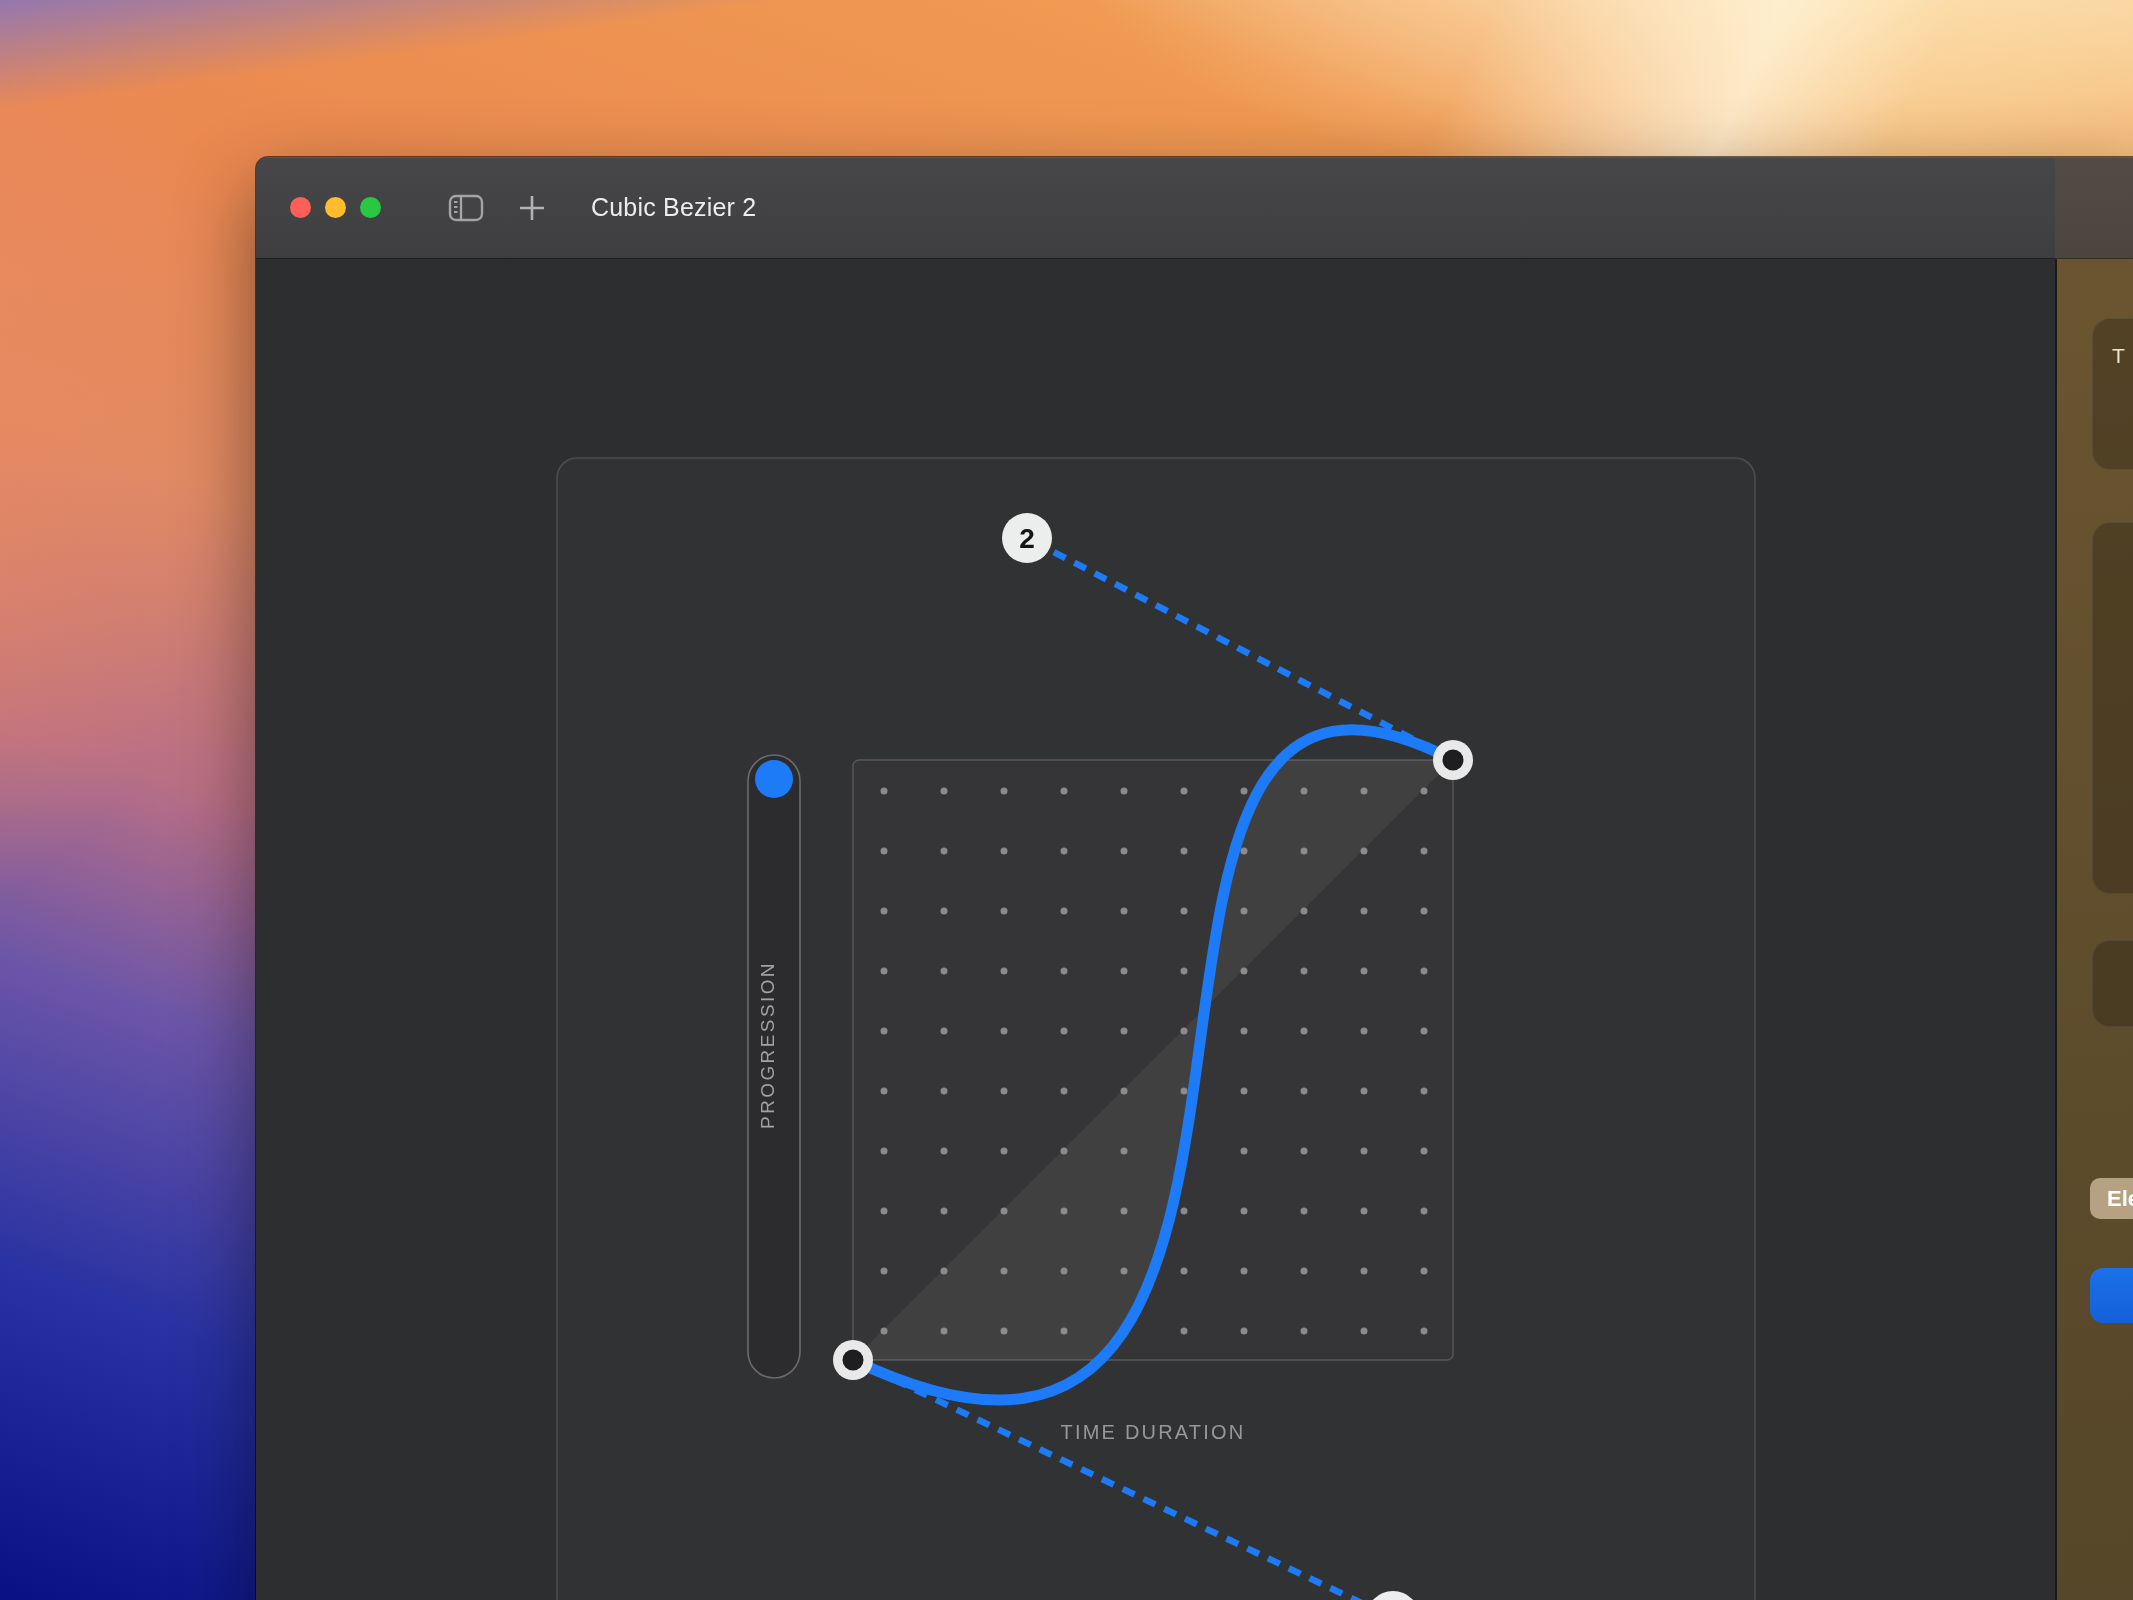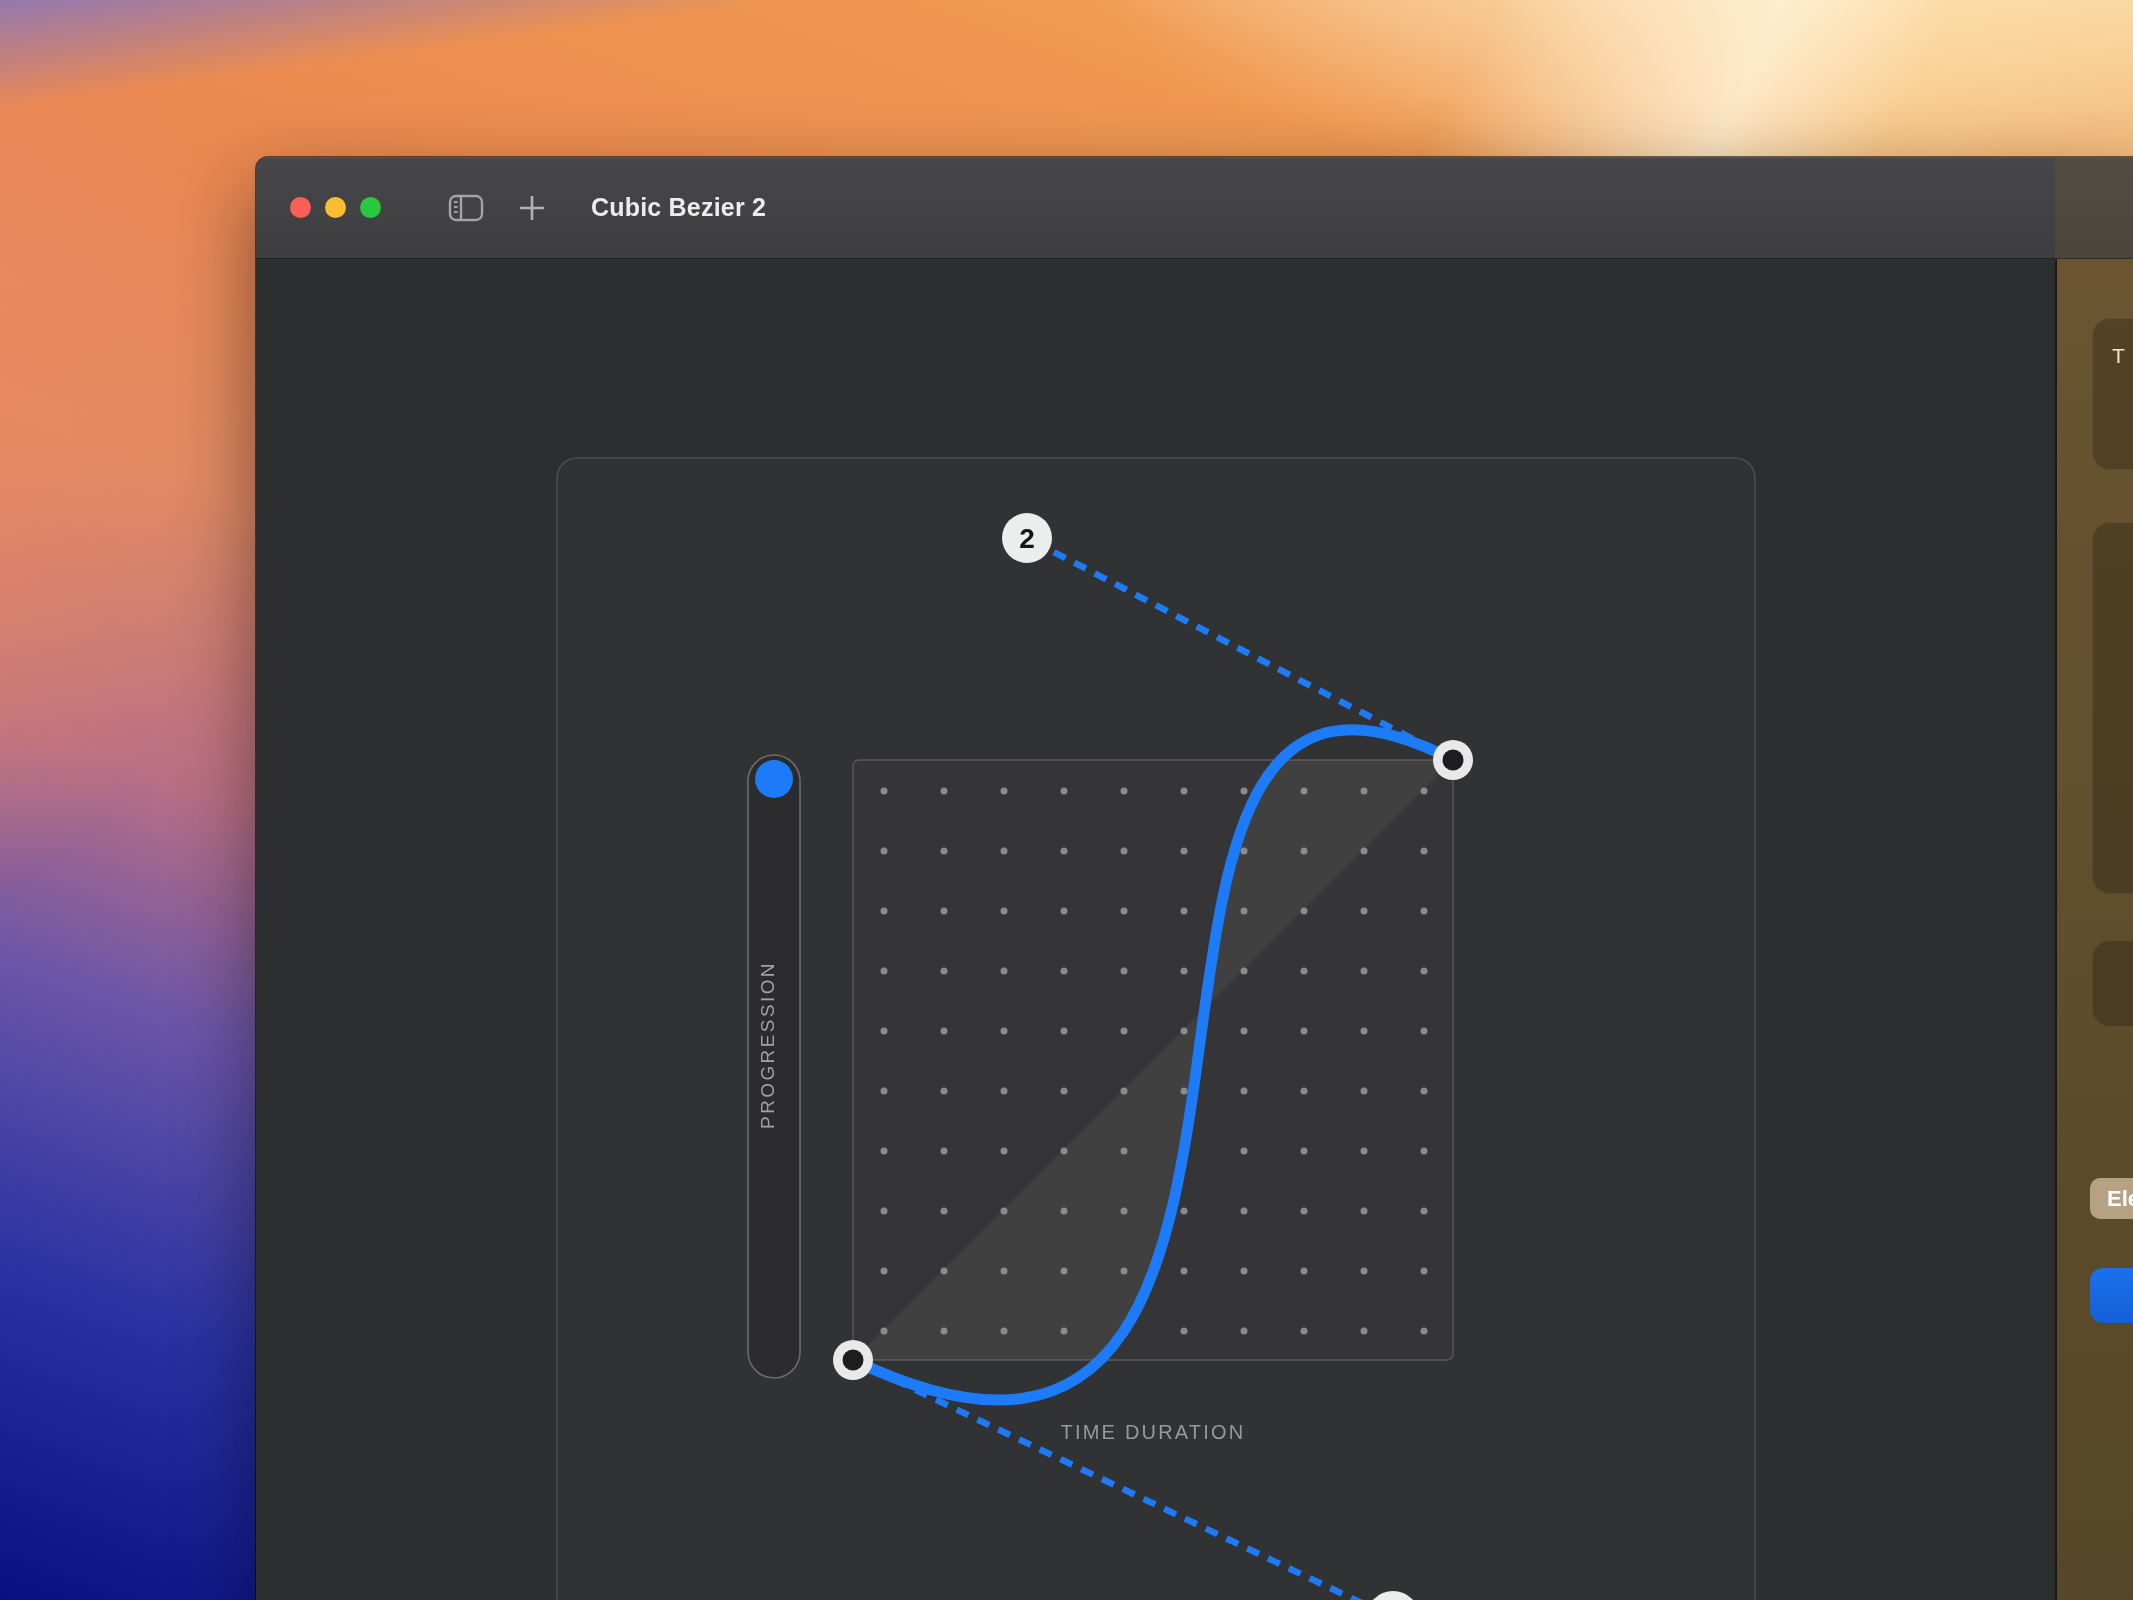--- a/index.html
+++ b/index.html
@@ -22,21 +22,21 @@
     position:absolute;left:0;top:0;right:0;height:102px;
     background:linear-gradient(#474749,#3e3e40);
     border-bottom:1px solid #1f1f21;
     box-shadow:inset 0 1px 0 rgba(255,255,255,0.08);
     display:flex;align-items:center;padding-left:34px;box-sizing:border-box;z-index:5;
   }
   .tl{width:21px;height:21px;border-radius:50%;margin-right:14px;flex:0 0 auto;}
   .tb-btn{background:none;border:none;padding:0;display:flex;align-items:center;justify-content:center;cursor:default;}
   .sidebar-btn{margin-left:53px;}
   .plus-btn{margin-left:33px;}
-  .win-title{margin-left:44px;color:#ececec;font-size:25px;font-weight:700;letter-spacing:0.2px;white-space:nowrap;}
+  .win-title{margin-left:44px;color:#ececec;font-size:25px;font-weight:400;letter-spacing:0.2px;white-space:nowrap;}
   .tb-tint{position:absolute;left:1799px;top:0;right:0;height:102px;background:rgba(122,94,56,0.22);pointer-events:none;}
   .main{position:absolute;left:0;top:102px;width:1877px;height:1398px;}
   svg text{font-family:"Liberation Sans",sans-serif;}
   .axis-label{fill:#98989c;font-size:20px;letter-spacing:2.2px;}
   .prog-label{fill:#a2a2a6;font-size:19px;letter-spacing:2.4px;}
   .badge-num{fill:#161616;font-size:28px;font-weight:700;text-anchor:middle;}
   .side-panel{
     position:absolute;left:1799px;top:102px;width:360px;height:1398px;
     background:linear-gradient(180deg,#6b5531 0%,#604e2d 45%,#544628 100%);
     border-left:2px solid #1a1a1c;box-sizing:border-box;z-index:4;

